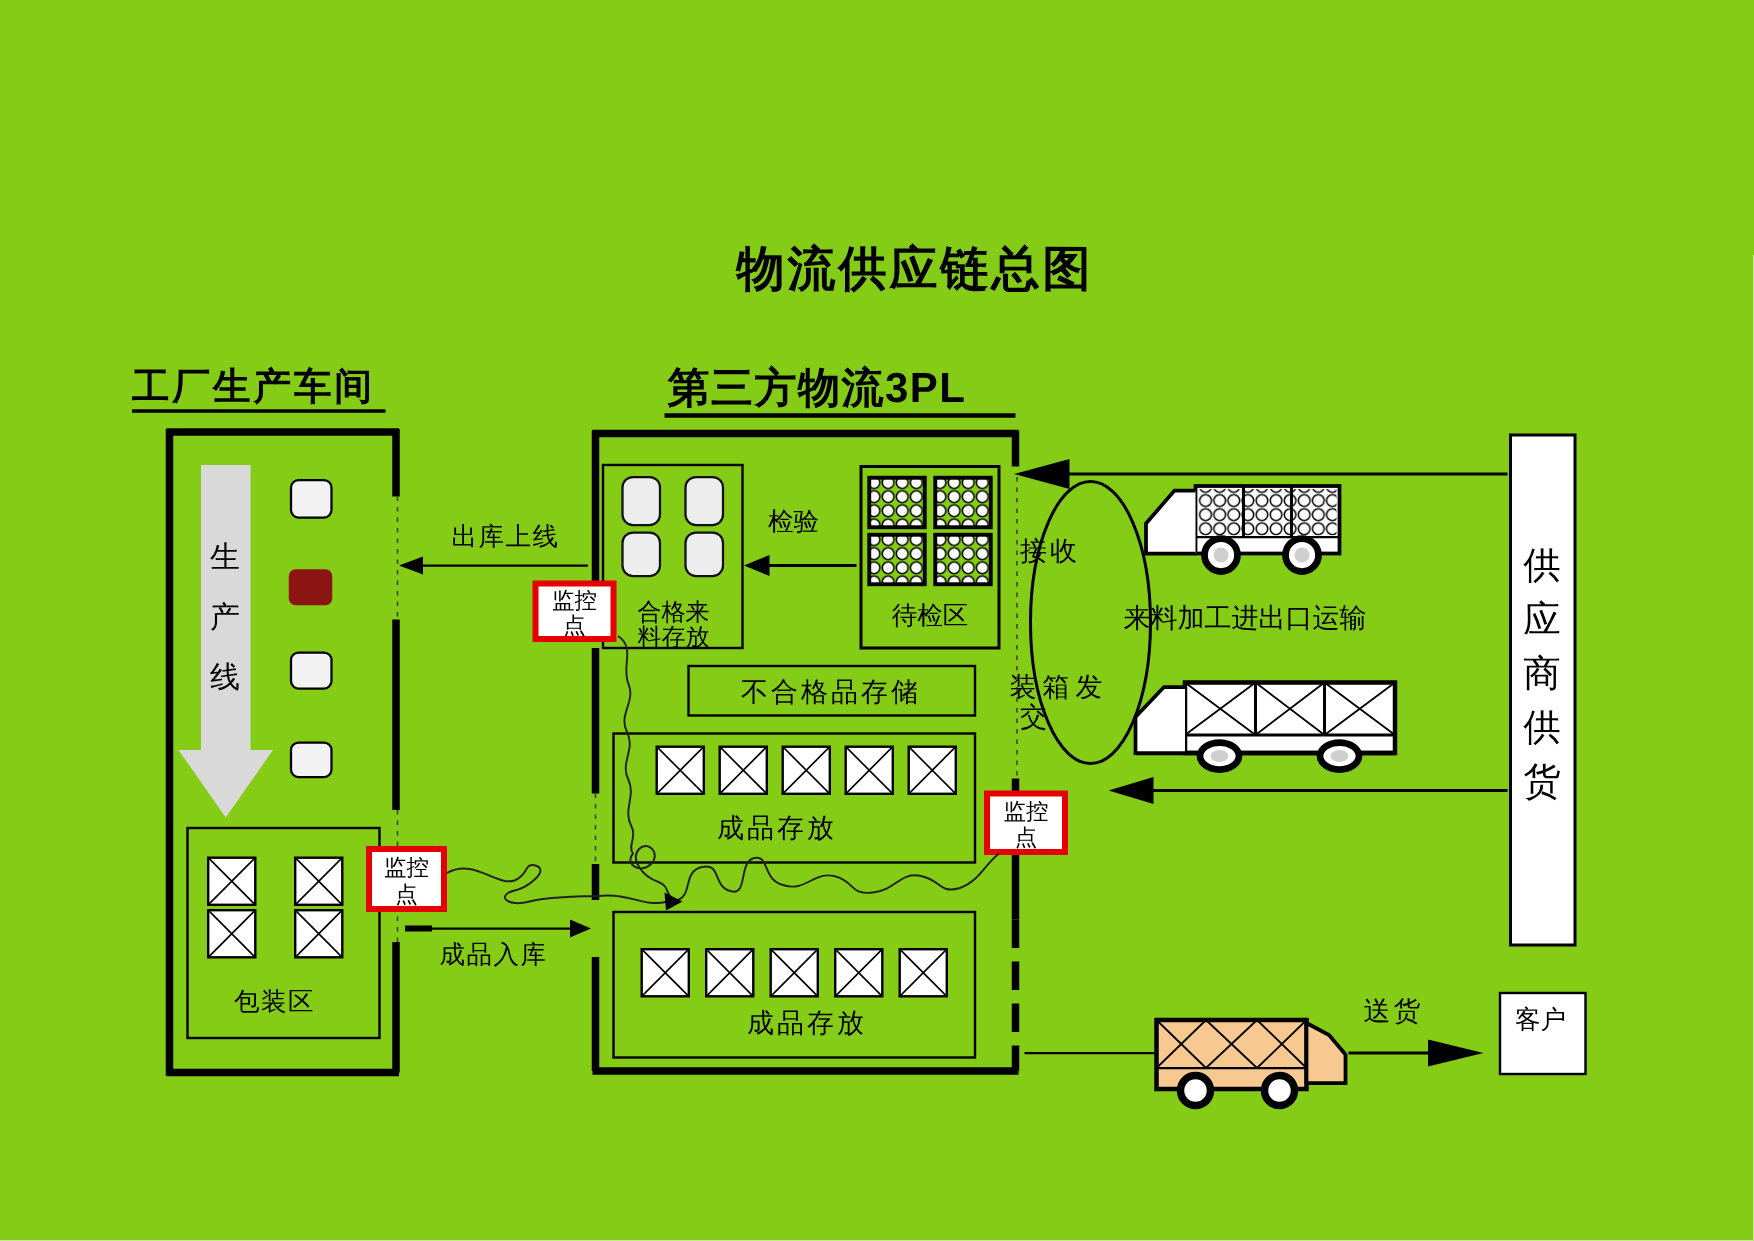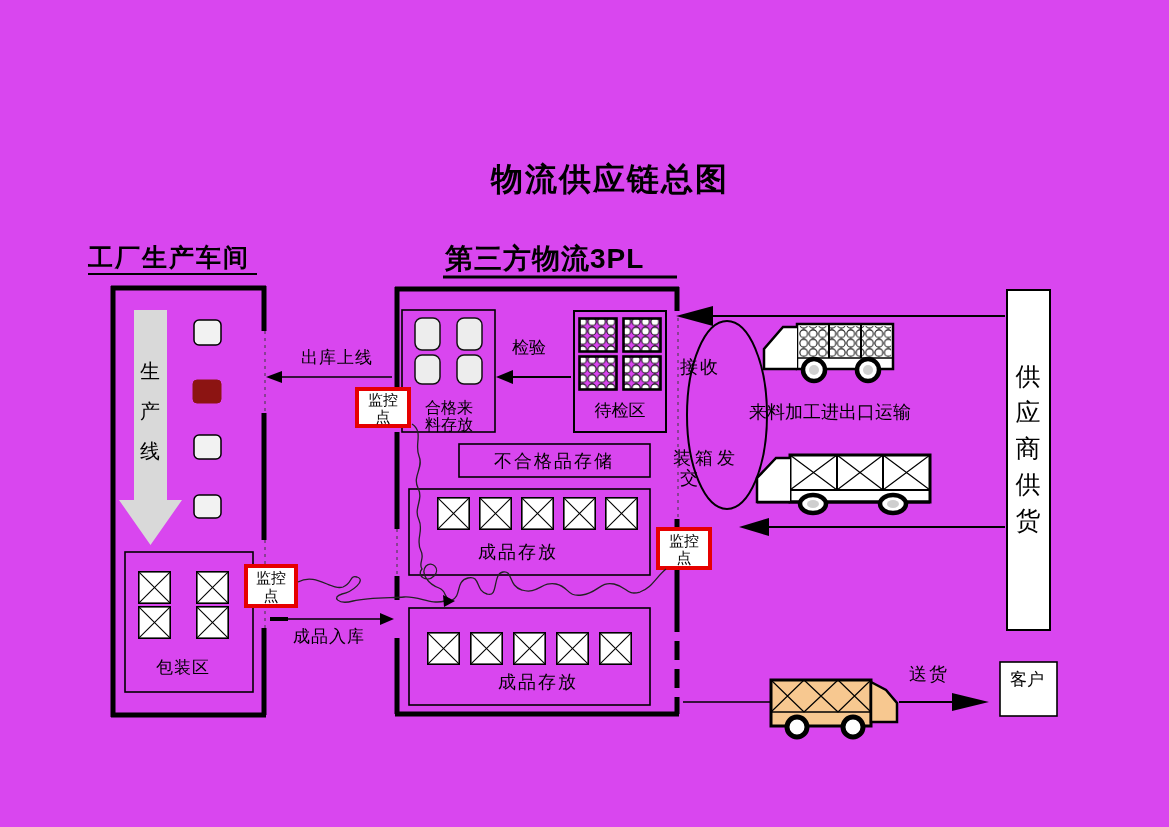--- a/index.html
+++ b/index.html
@@ -1,16 +1,16 @@
 <!DOCTYPE html>
 <html><head>
 <meta charset="utf-8">
 <style>
   html,body{margin:0;padding:0;background:#ffffff;}
-  .page{position:relative;width:1169px;height:827px;background:#d946ef;overflow:hidden;}
+  .page{position:relative;width:1169px;height:827px;background:#84cc16;overflow:hidden;}
   svg{display:block;}
   text{fill:#000;font-family:"Liberation Serif",serif;}
   .hdr{font-family:"Liberation Sans",sans-serif;font-weight:bold;}
   .ttl{font-family:"Liberation Serif",serif;font-weight:bold;}
   .thin{stroke:#000;stroke-width:1.5;fill:none;}
   .med{stroke:#000;stroke-width:2;fill:none;}
   .thick{stroke:#000;stroke-width:5;fill:none;}
   .boxline{stroke:#000;stroke-width:1.6;fill:none;}
   .dashthin{stroke:#3a3a3a;stroke-width:1;fill:none;stroke-dasharray:3 4;}
   .squig{stroke:#222;stroke-width:1.3;fill:none;}

